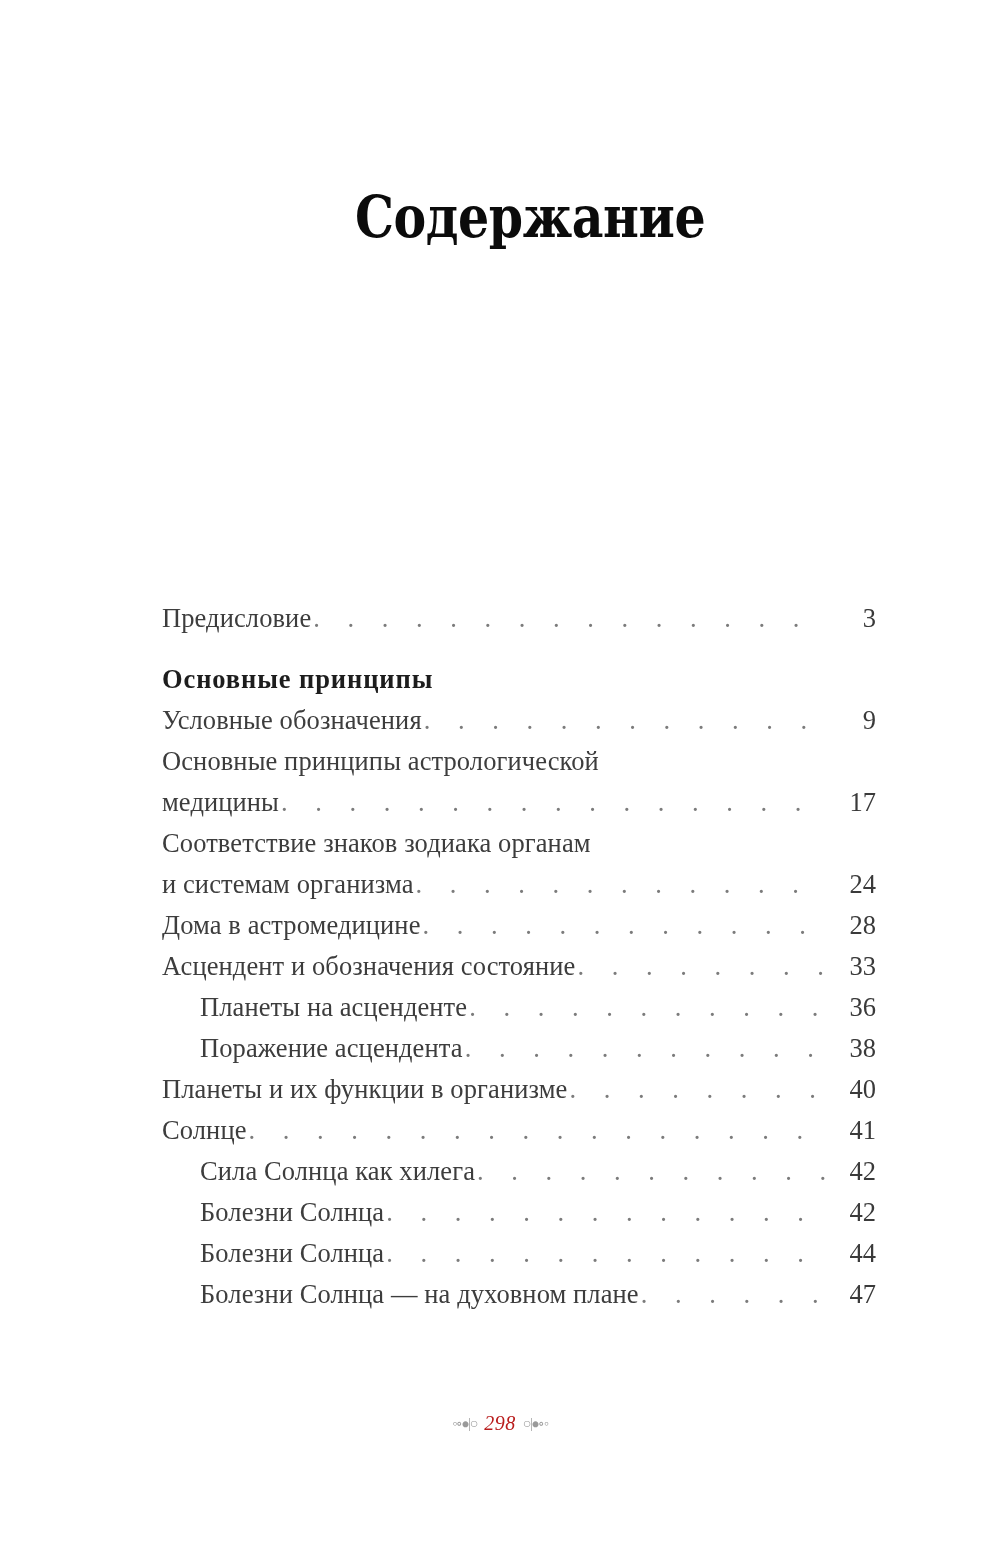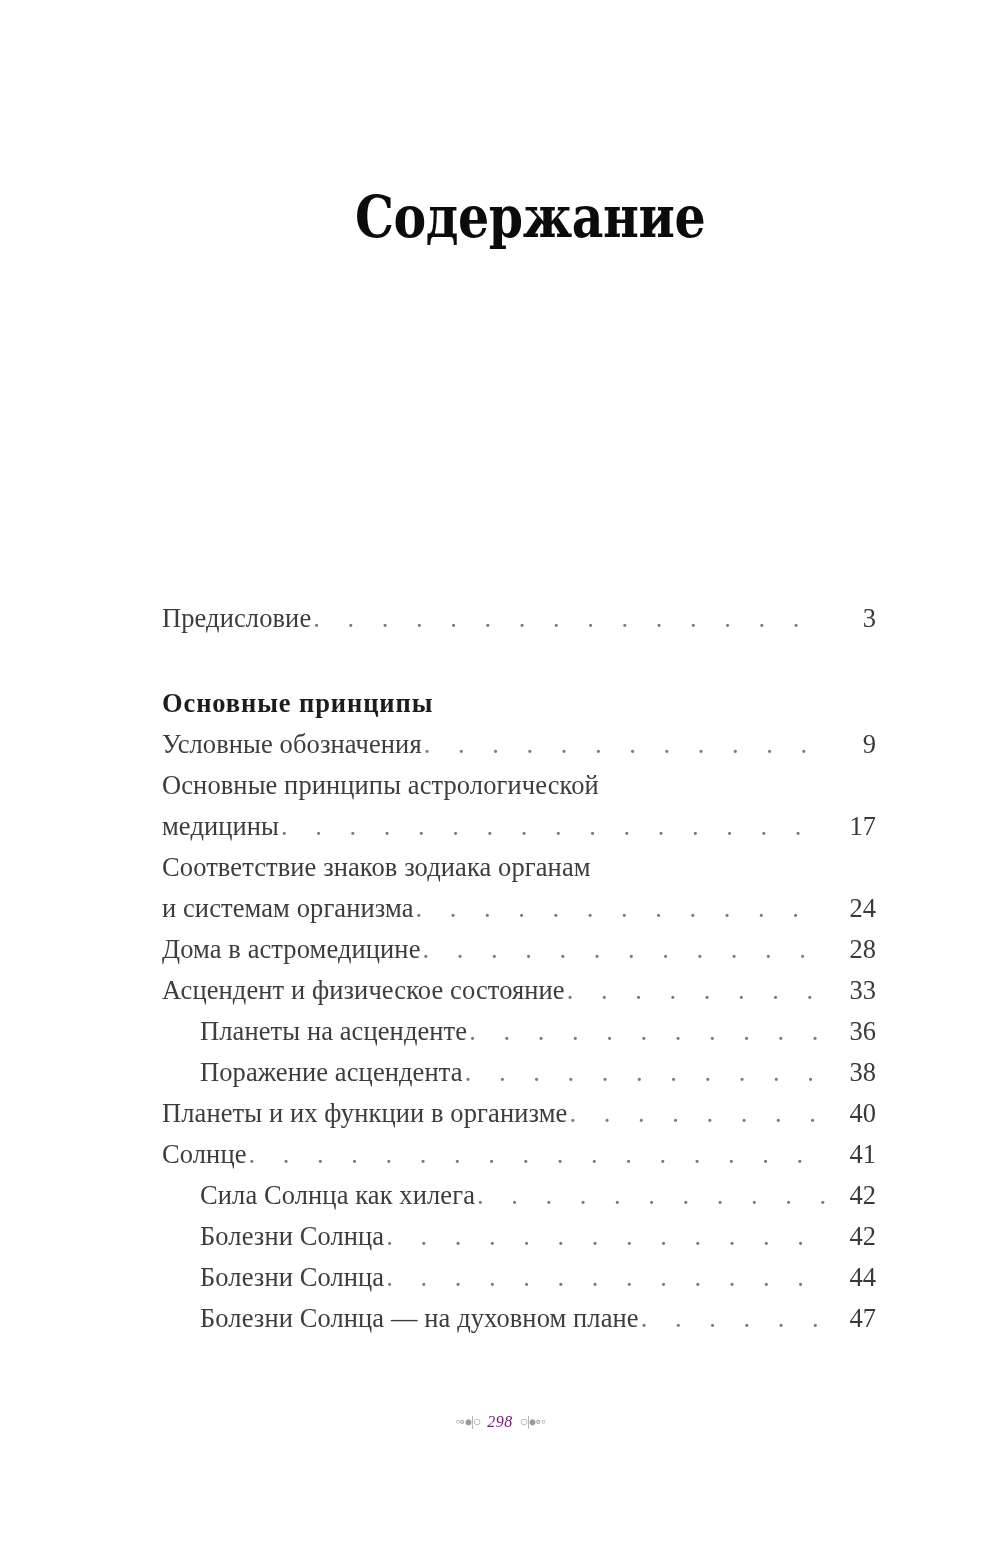--- a/index.html
+++ b/index.html
@@ -102,21 +102,21 @@
   .toc-row.indent { padding-left: 38px; font-family: Liberation Serif, serif; }
 
   
   .toc-heading {
     font-family: "Liberation Serif", "DejaVu Serif", serif;
     font-weight: 700;
     font-size: 26.5px;
     line-height: 41px;
     letter-spacing: 0.9px;
     color: #1d1d1d;
-    margin-top: 44px;
+    margin-top: 20px;
   }
 
   
 
   
   .footer {
     position: absolute;
     left: 0;
     top: 1412px;
     width: 1000px;
@@ -133,23 +133,23 @@
     letter-spacing: 0.5px;
     color: #8d8d8d;
   }
   .folio .orn {
     font-size: 14px;
     line-height: 1;
     color: #9a9a9a;
     letter-spacing: -1px;
   }
   .folio .folio-num {
-    font-size: 16px;
+    font-size: 20px;
     font-style: italic;
-    color: #701a75;
+    color: #b91c1c;
     padding: 0 2px;
   }
 </style>
 </head>
 <body>
 
 <div class="page">
 
   <div class="toc-title">Содержание</div>
 
@@ -184,21 +184,21 @@
         <span class="label">и системам организма</span>
         <span class="leader"></span>
         <span class="page-num">24</span>
       </div>
       <div class="toc-row">
         <span class="label">Дома в астромедицине</span>
         <span class="leader"></span>
         <span class="page-num">28</span>
       </div>
       <div class="toc-row">
-        <span class="label">Асцендент и физическое состояние</span>
+        <span class="label">Асцендент и обозначения состояние</span>
         <span class="leader"></span>
         <span class="page-num">33</span>
       </div>
       <div class="toc-row indent">
         <span class="label">Планеты на асценденте</span>
         <span class="leader"></span>
         <span class="page-num">36</span>
       </div>
       <div class="toc-row indent">
         <span class="label">Поражение асцендента</span>

